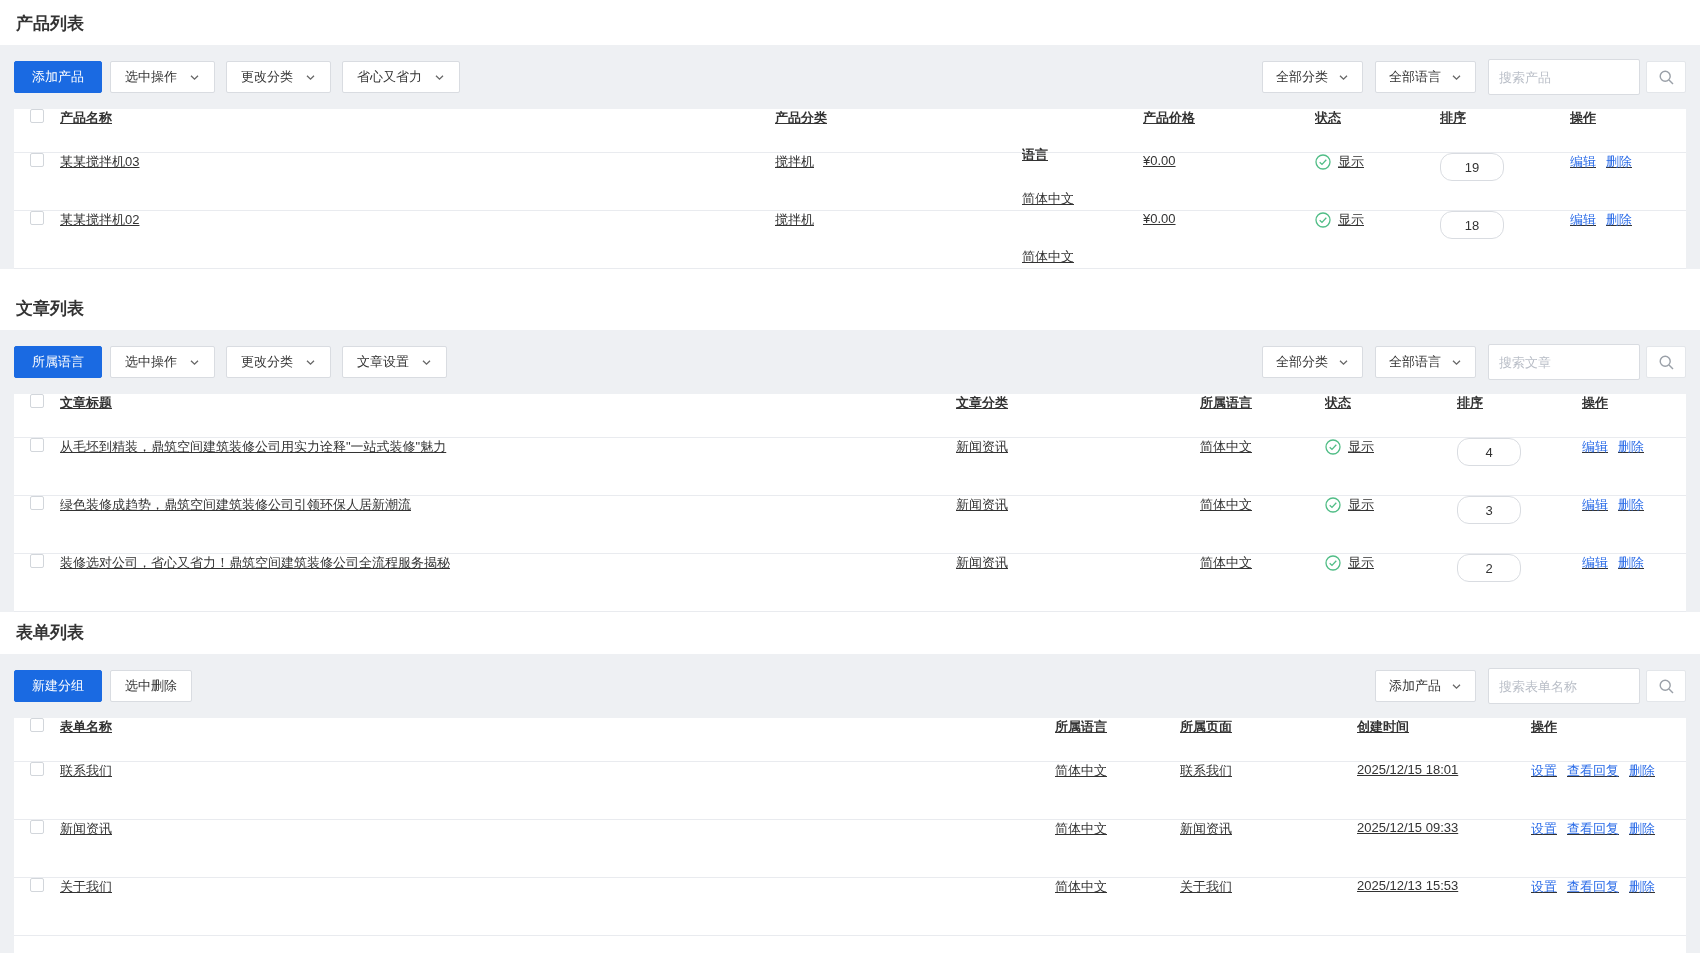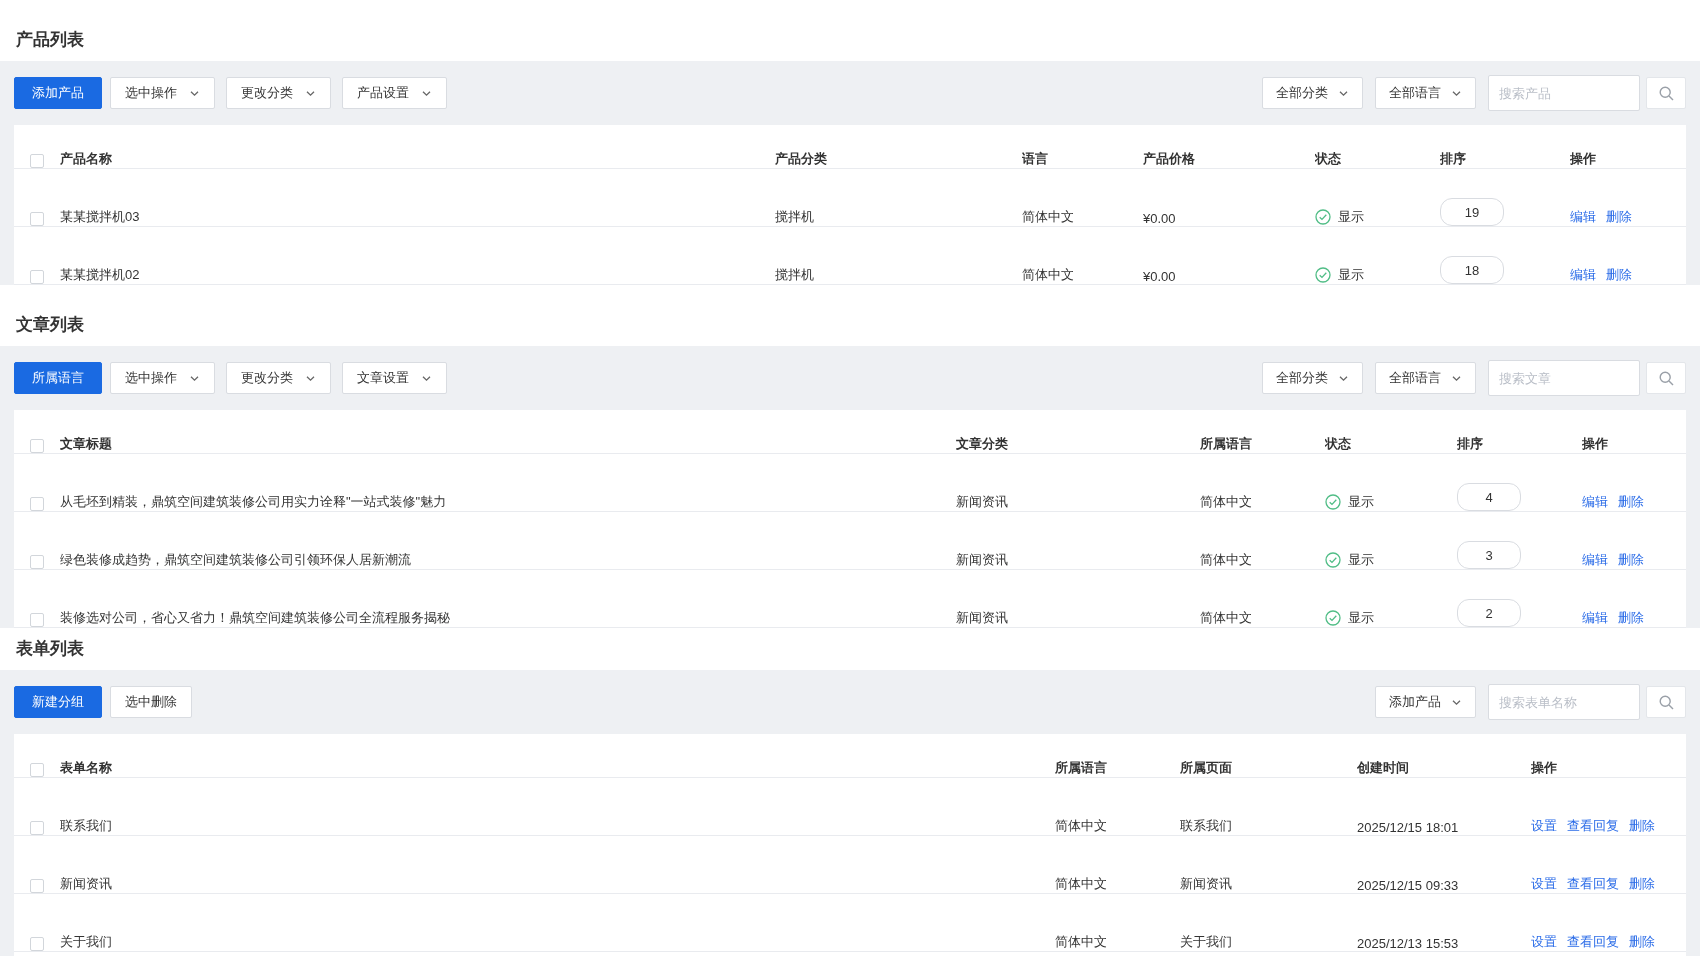--- a/index.html
+++ b/index.html
@@ -4,52 +4,52 @@
 <style>
   :root{
     --primary:#1a6ae2; --link:#2b6ce8; --success:#50bd86;
     --panel-bg:#eef0f3; --table-border:#e9ebef; --control-border:#d9dce1;
     --text:#333333; --placeholder:#b9bec7;
   }
   *{box-sizing:border-box; margin:0; padding:0;}
   html,body{width:1700px; background:#ffffff; font-family:"Liberation Sans","DejaVu Sans",sans-serif; color:var(--text);}
   body{height:956px; overflow:hidden;}
 
-  .sec-title{font-size:17px; font-weight:700; color:#333; padding:28px 16px 10px;}
+  .sec-title{font-size:17px; font-weight:700; color:#333; padding:12px 16px 10px;}
   .sec-title.gap-lg{padding-top:28px;}
   .sec-title.gap-sm{padding-top:9px;}
 
   .panel{background:var(--panel-bg); padding:14px 14px 0 14px;}
   .toolbar{display:flex; align-items:center; margin-bottom:14px;}
   .toolbar .spacer{flex:1;}
 
   .btn{height:32px; font-size:13px; display:inline-flex; align-items:center; border-radius:2px; cursor:pointer; white-space:nowrap;}
   .btn-primary{background:var(--primary); color:#fff; border:1px solid var(--primary); padding:0 17px; margin-right:8px;}
   .btn-default{background:#fff; color:#333; border:1px solid var(--control-border); padding:0 14px; margin-right:11px; gap:12px;}
   .btn-filter{background:#fff; color:#333; border:1px solid var(--control-border); padding:0 13px; margin-left:12px; gap:10px;}
   .chev{display:inline-block; line-height:0;}
 
   .search-wrap{display:flex; align-items:center; margin-left:12px;}
   .search-input{width:152px; height:32px; border:1px solid var(--control-border); border-radius:2px; background:#fff; padding:17px 10px; font-size:13px; color:#333; outline:none; font-family:inherit;}
   .search-input::placeholder{color:var(--placeholder);}
   .search-btn{width:40px; height:32px; margin-left:6px; background:#fff; border:1px solid #e3e6ea; border-radius:2px; display:inline-flex; align-items:center; justify-content:center; cursor:pointer;}
 
   .tbl{background:#fff;}
-  .tr{display:flex; align-items:flex-end; height:58px; border-bottom:1px solid var(--table-border); font-size:13px; color:#333;}
+  .tr{display:flex; align-items:flex-start; height:58px; border-bottom:1px solid var(--table-border); font-size:13px; color:#333;text-decoration:underline;}
   .tr.head{height:44px; font-weight:700;}
   .cell{white-space:nowrap; overflow:hidden; padding-right:10px;}
   .c-check{width:46px; padding-left:16px; display:flex; align-items:center; flex:none;}
   .checkbox{width:14px; height:14px; border:1px solid #d2d6db; border-radius:2px; background:#fff; cursor:pointer;}
   .c-main{flex:1; padding-right:24px;}
 
   .t1-cat{width:247px;} .t1-lang{width:121px;margin-top:37px;} .t1-price{width:172px;}
   .t1-status{width:125px;} .t1-sort{width:130px;} .t1-ops{width:116px;}
   .t2-cat{width:244px;margin-left:19px;} .t2-lang{width:125px;} .t2-status{width:132px;}
   .t2-sort{width:125px;} .t2-ops{width:104px;}
-  .t3-lang{width:125px;} .t3-page{width:177px;} .t3-time{width:174px;margin-top:48px;} .t3-ops{width:155px;}
+  .t3-lang{width:125px;} .t3-page{width:177px;} .t3-time{width:174px;} .t3-ops{width:155px;}
 
   .status{display:flex; align-items:center; gap:7px;}
   .check-ic{color:var(--success); line-height:0;}
   .sort-input{width:64px; height:28px; border:1px solid var(--control-border); border-radius:12px; background:#fff; text-align:center; font-size:13px; color:#333; outline:none; font-family:inherit;}
   .op-link{color:var(--link); cursor:pointer; margin-right:10px;}
   .op-link:last-child{margin-right:0;}
   .tbl-pad{height:17px; background:#fff;}
 </style>
 </head>
 <body>
@@ -67,21 +67,21 @@
               <polyline points="2,3.8 5.5,7.2 9,3.8" fill="none" stroke="#666" stroke-width="1.3"></polyline>
             </svg></span>
       </button>
       <button class="btn btn-default">
         <span>更改分类</span>
         <span class="chev"><svg width="11" height="11" viewBox="0 0 11 11">
               <polyline points="2,3.8 5.5,7.2 9,3.8" fill="none" stroke="#666" stroke-width="1.3"></polyline>
             </svg></span>
       </button>
       <button class="btn btn-default">
-        <span>产品设置</span>
+        <span>省心又省力</span>
         <span class="chev"><svg width="11" height="11" viewBox="0 0 11 11">
               <polyline points="2,3.8 5.5,7.2 9,3.8" fill="none" stroke="#666" stroke-width="1.3"></polyline>
             </svg></span>
       </button>
       <div class="spacer"></div>
       <button class="btn btn-filter">
         <span>全部分类</span>
         <span class="chev"><svg width="11" height="11" viewBox="0 0 11 11">
               <polyline points="2,3.8 5.5,7.2 9,3.8" fill="none" stroke="#666" stroke-width="1.3"></polyline>
             </svg></span>

